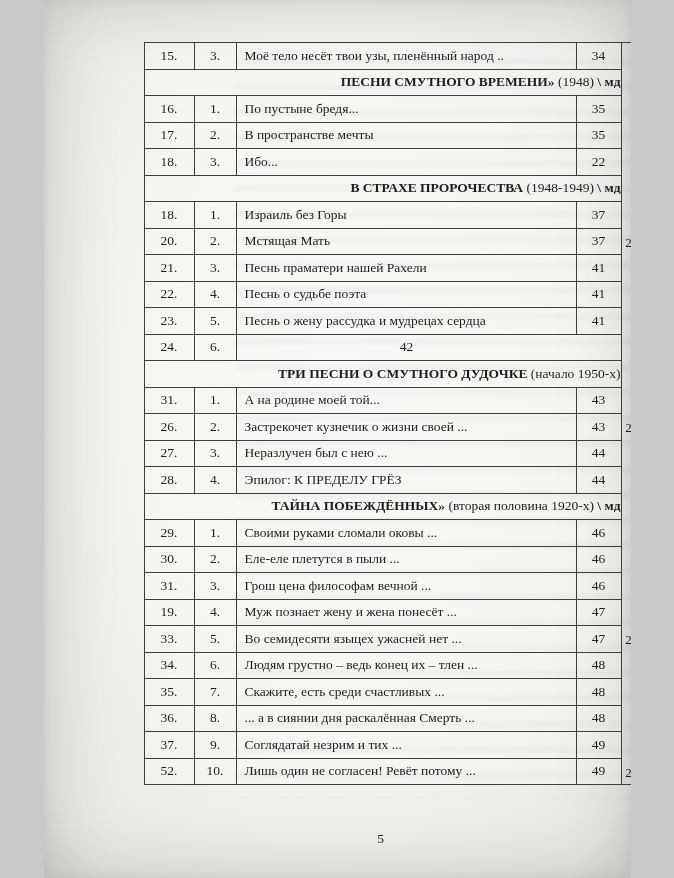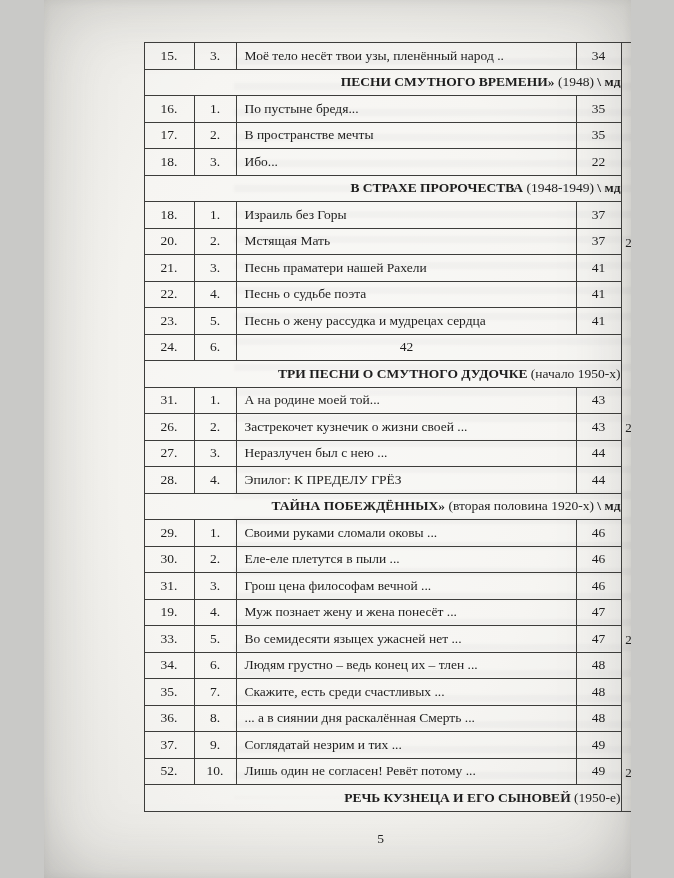--- a/index.html
+++ b/index.html
@@ -229,27 +229,20 @@
           <div class="cell sub">9.</div>
           <div class="cell title">Соглядатай незрим и тих ...</div>
           <div class="cell page">49</div>
         </div>
         <div class="row">
           <div class="cell num">52.</div>
           <div class="cell sub">10.</div>
           <div class="cell title">Лишь один не согласен! Ревёт потому ...</div>
           <div class="cell page">49</div>
         </div>
-        <div class="row section">
-          <div class="cell sec">
-            <span class="b">РЕЧЬ КУЗНЕЦА И ЕГО СЫНОВЕЙ</span>
-            <span>&nbsp;(1950-е)</span>
-            <span class="b"></span>
-          </div>
-        </div>
       </div>
     <div class="strip">
         <div class="note" style="top: 199.5px;">266</div>
         <div class="note" style="top: 384.5px;">267</div>
         <div class="note" style="top: 596.5px;">268</div>
         <div class="note" style="top: 729.5px;">269</div>
       </div>
   </div>
 
   <div class="page-num">5</div>

